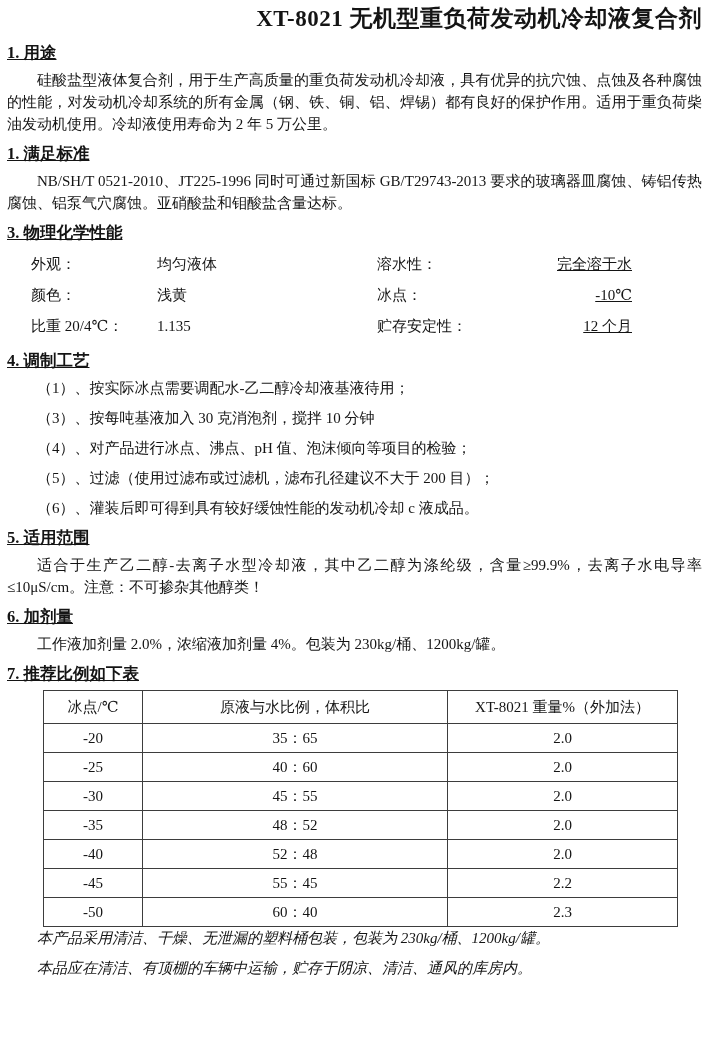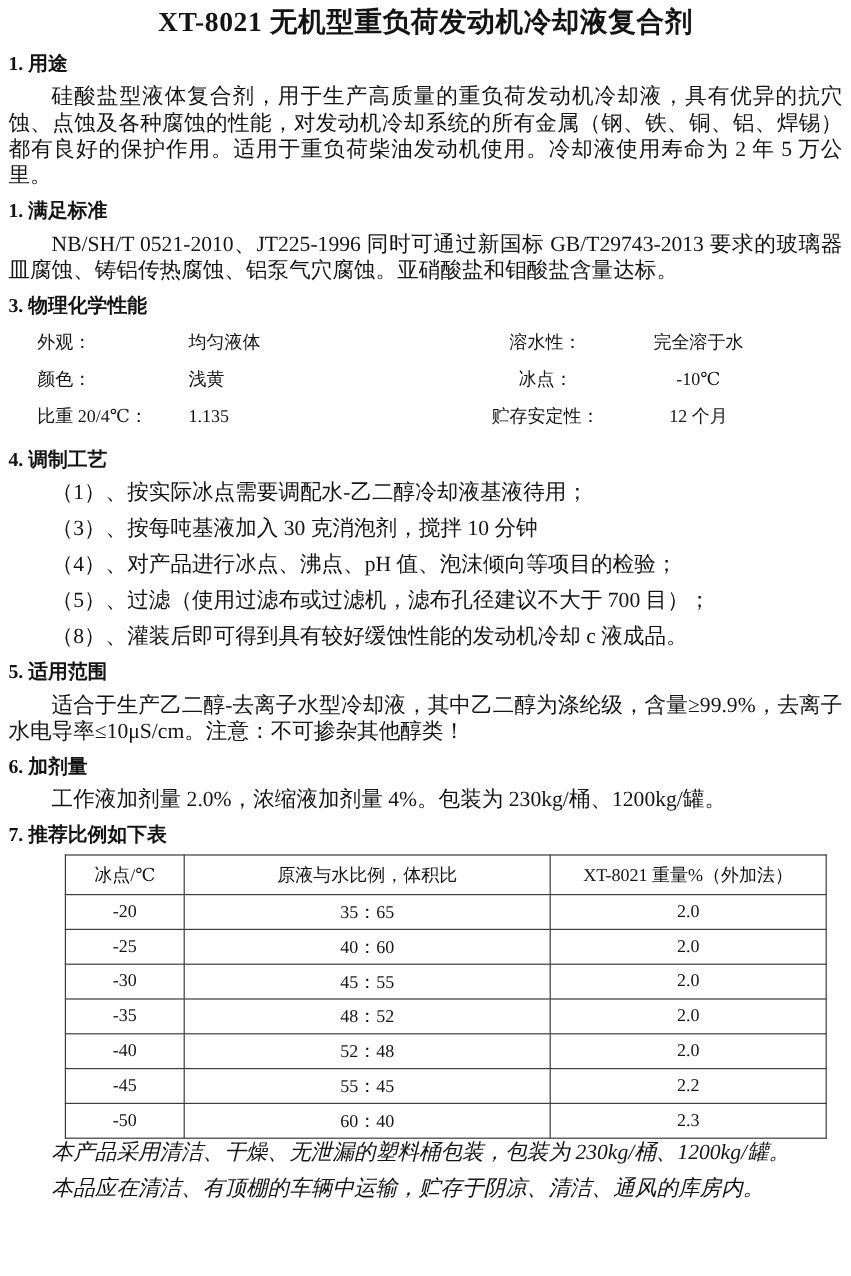--- a/index.html
+++ b/index.html
@@ -8,56 +8,57 @@
     width: 709px;
     height: 1063px;
     overflow: hidden;
     color: #141414;
     font-family: "Liberation Serif", "DejaVu Serif", serif;
     font-size: 15px;
   }
   .page { padding: 4px 7px 0 7px; }
 
   .doc-title {
-    text-align: center;
+    text-align: right;
     font-size: 23px;
     line-height: 30px;
     font-weight: bold;
     letter-spacing: 0.5px;
   }
 
   h2.sec {
     font-size: 16.5px;
     line-height: 22px;
     font-weight: bold;
     margin: 8px 0 5px 0;
+    text-decoration: underline;
   }
 
   p.body {
-    font-size: 18px;
+    font-size: 15px;
     line-height: 22px;
     text-align: justify;
     margin: 2px 0 6px 0;
   }
   p.indent { text-indent: 2em; }
   p.step { margin: 0 0 8px 0; }
   p.pack { margin: 0 0 8px 0; font-style: italic; }
 
   .props { margin: 2px 0 6px 0; }
   .prop-row { display: flex; height: 31px; line-height: 31px; }
   .pl  { width: 150px; padding-left: 24px; }
   .pv  { width: 220px; }
-  .prl { width: 155px; text-align: center; }
-  .prv { width: 100px; text-align: center; }
+  .prl { width: 155px; }
+  .prv { width: 100px; text-align: right; text-decoration: underline; }
 
   table.ratio {
     border-collapse: collapse;
     table-layout: fixed;
     width: 634px;
-    margin: 4px 0 0 47px;
+    margin: 4px 0 0 36px;
   }
   table.ratio col.c1 { width: 99px; }
   table.ratio col.c2 { width: 305px; }
   table.ratio col.c3 { width: 230px; }
   table.ratio th, table.ratio td {
     border: 1px solid #3d3d3d;
     text-align: center;
     font-weight: normal;
     font-size: 15px;
     padding: 0;
@@ -97,22 +98,22 @@
       <span class="pv">1.135</span>
       <span class="prl">贮存安定性：</span>
       <span class="prv">12 个月</span>
     </div>
   </div>
 
   <h2 class="sec">4. 调制工艺</h2>
   <p class="body indent step">（1）、按实际冰点需要调配水-乙二醇冷却液基液待用；</p>
   <p class="body indent step">（3）、按每吨基液加入 30 克消泡剂，搅拌 10 分钟</p>
   <p class="body indent step">（4）、对产品进行冰点、沸点、pH 值、泡沫倾向等项目的检验；</p>
-  <p class="body indent step">（5）、过滤（使用过滤布或过滤机，滤布孔径建议不大于 700 目）；</p>
-  <p class="body indent step">（8）、灌装后即可得到具有较好缓蚀性能的发动机冷却 c 液成品。</p>
+  <p class="body indent step">（5）、过滤（使用过滤布或过滤机，滤布孔径建议不大于 200 目）；</p>
+  <p class="body indent step">（6）、灌装后即可得到具有较好缓蚀性能的发动机冷却 c 液成品。</p>
 
   <h2 class="sec">5. 适用范围</h2>
   <p class="body indent">适合于生产乙二醇-去离子水型冷却液，其中乙二醇为涤纶级，含量≥99.9%，去离子水电导率≤10μS/cm。注意：不可掺杂其他醇类！</p>
 
   <h2 class="sec">6. 加剂量</h2>
   <p class="body indent">工作液加剂量 2.0%，浓缩液加剂量 4%。包装为 230kg/桶、1200kg/罐。</p>
 
   <h2 class="sec">7. 推荐比例如下表</h2>
   <table class="ratio">
     <colgroup>

